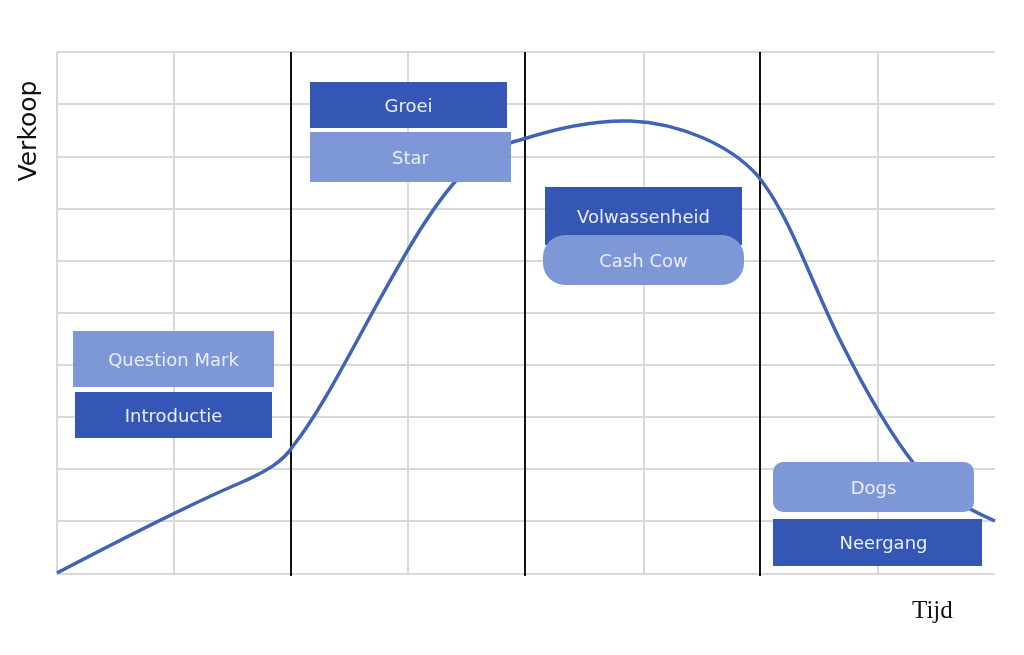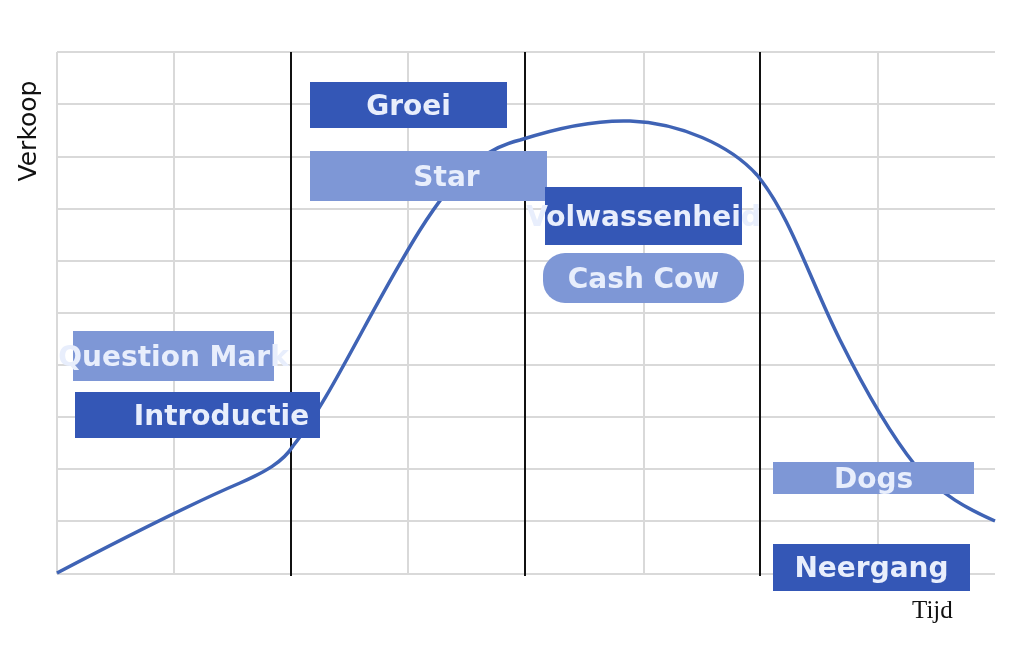--- a/index.html
+++ b/index.html
@@ -4,23 +4,23 @@
 <style>
   html, body { margin: 0; padding: 0; background: #ffffff; }
   body { width: 1024px; height: 655px; position: relative; overflow: hidden;
          font-family: "DejaVu Sans", "Liberation Sans", sans-serif; }
   #chart-svg { position: absolute; left: 0; top: 0; }
   .axis-label { position: absolute; color: #111; font-size: 25px; }
   #ylabel { left: 2px; top: 76px; width: 50px; height: 110px; }
   #ylabel span { position: absolute; left: 50%; top: 50%; white-space: nowrap;
                  transform: translate(-50%, -50%) rotate(-90deg); }
   #xlabel { left: 912px; top: 596px; font-family: Liberation Serif, serif; }
-  .phase-box { position: absolute; color: #e8eefc; font-size: 28px;
+  .phase-box { position: absolute; color: #e8eefc; font-size: 18px;
                display: flex; align-items: center; justify-content: center;
-               white-space: nowrap; font-weight: bold; }
+               white-space: nowrap; }
   .dark { background: #3457b6; }
   .light { background: #7e97d6; }
 </style>
 </head>
 <body>
 
 <svg id="chart-svg" width="1024" height="655">
   <g stroke="#d9d9d9" stroke-width="2">
     <line x1="57" y1="52" x2="995" y2="52"></line>
     <line x1="57" y1="104" x2="995" y2="104"></line>
@@ -56,23 +56,23 @@
            C 790 215, 810 280, 840 340
            C 870 400, 895 440, 915 465
            C 940 495, 970 510, 995 521" fill="none" stroke="#3f63b5" stroke-width="3.5"></path>
 </svg>
 
 <div id="ylabel" class="axis-label">
   <span>Verkoop</span>
 </div>
 <div id="xlabel" class="axis-label">Tijd</div>
 
-<div class="phase-box light" style="left:73px; top:331px; width:201px; height:50px;">Question Mark</div>
-<div class="phase-box dark" style="left:75px; top:392px; width:197px; height:46px;padding-left:48px;">Introductie</div>
+<div class="phase-box light" style="left:73px; top:331px; width:201px; height:56px;">Question Mark</div>
+<div class="phase-box dark" style="left:75px; top:392px; width:197px; height:46px;">Introductie</div>
 
 <div class="phase-box dark" style="left:310px; top:82px; width:197px; height:46px;">Groei</div>
-<div class="phase-box light" style="left:310px; top:151px; width:201px; height:50px;padding-left:36px;">Star</div>
+<div class="phase-box light" style="left:310px; top:132px; width:201px; height:50px;">Star</div>
 
 <div class="phase-box dark" style="left:545px; top:187px; width:197px; height:58px;">Volwassenheid</div>
-<div class="phase-box light" style="left:543px; top:253px; width:201px; height:50px;border-radius:22px;">Cash Cow</div>
+<div class="phase-box light" style="left:543px; top:235px; width:201px; height:50px;border-radius:22px;">Cash Cow</div>
 
-<div class="phase-box light" style="left:773px; top:462px; width:201px; height:32px;">Dogs</div>
-<div class="phase-box dark" style="left:773px; top:544px; width:197px; height:47px;">Neergang</div>
+<div class="phase-box light" style="left:773px; top:462px; width:201px; height:50px;border-radius:10px;">Dogs</div>
+<div class="phase-box dark" style="left:773px; top:519px; width:197px; height:47px;padding-left:12px;">Neergang</div>
 
 </body></html>

